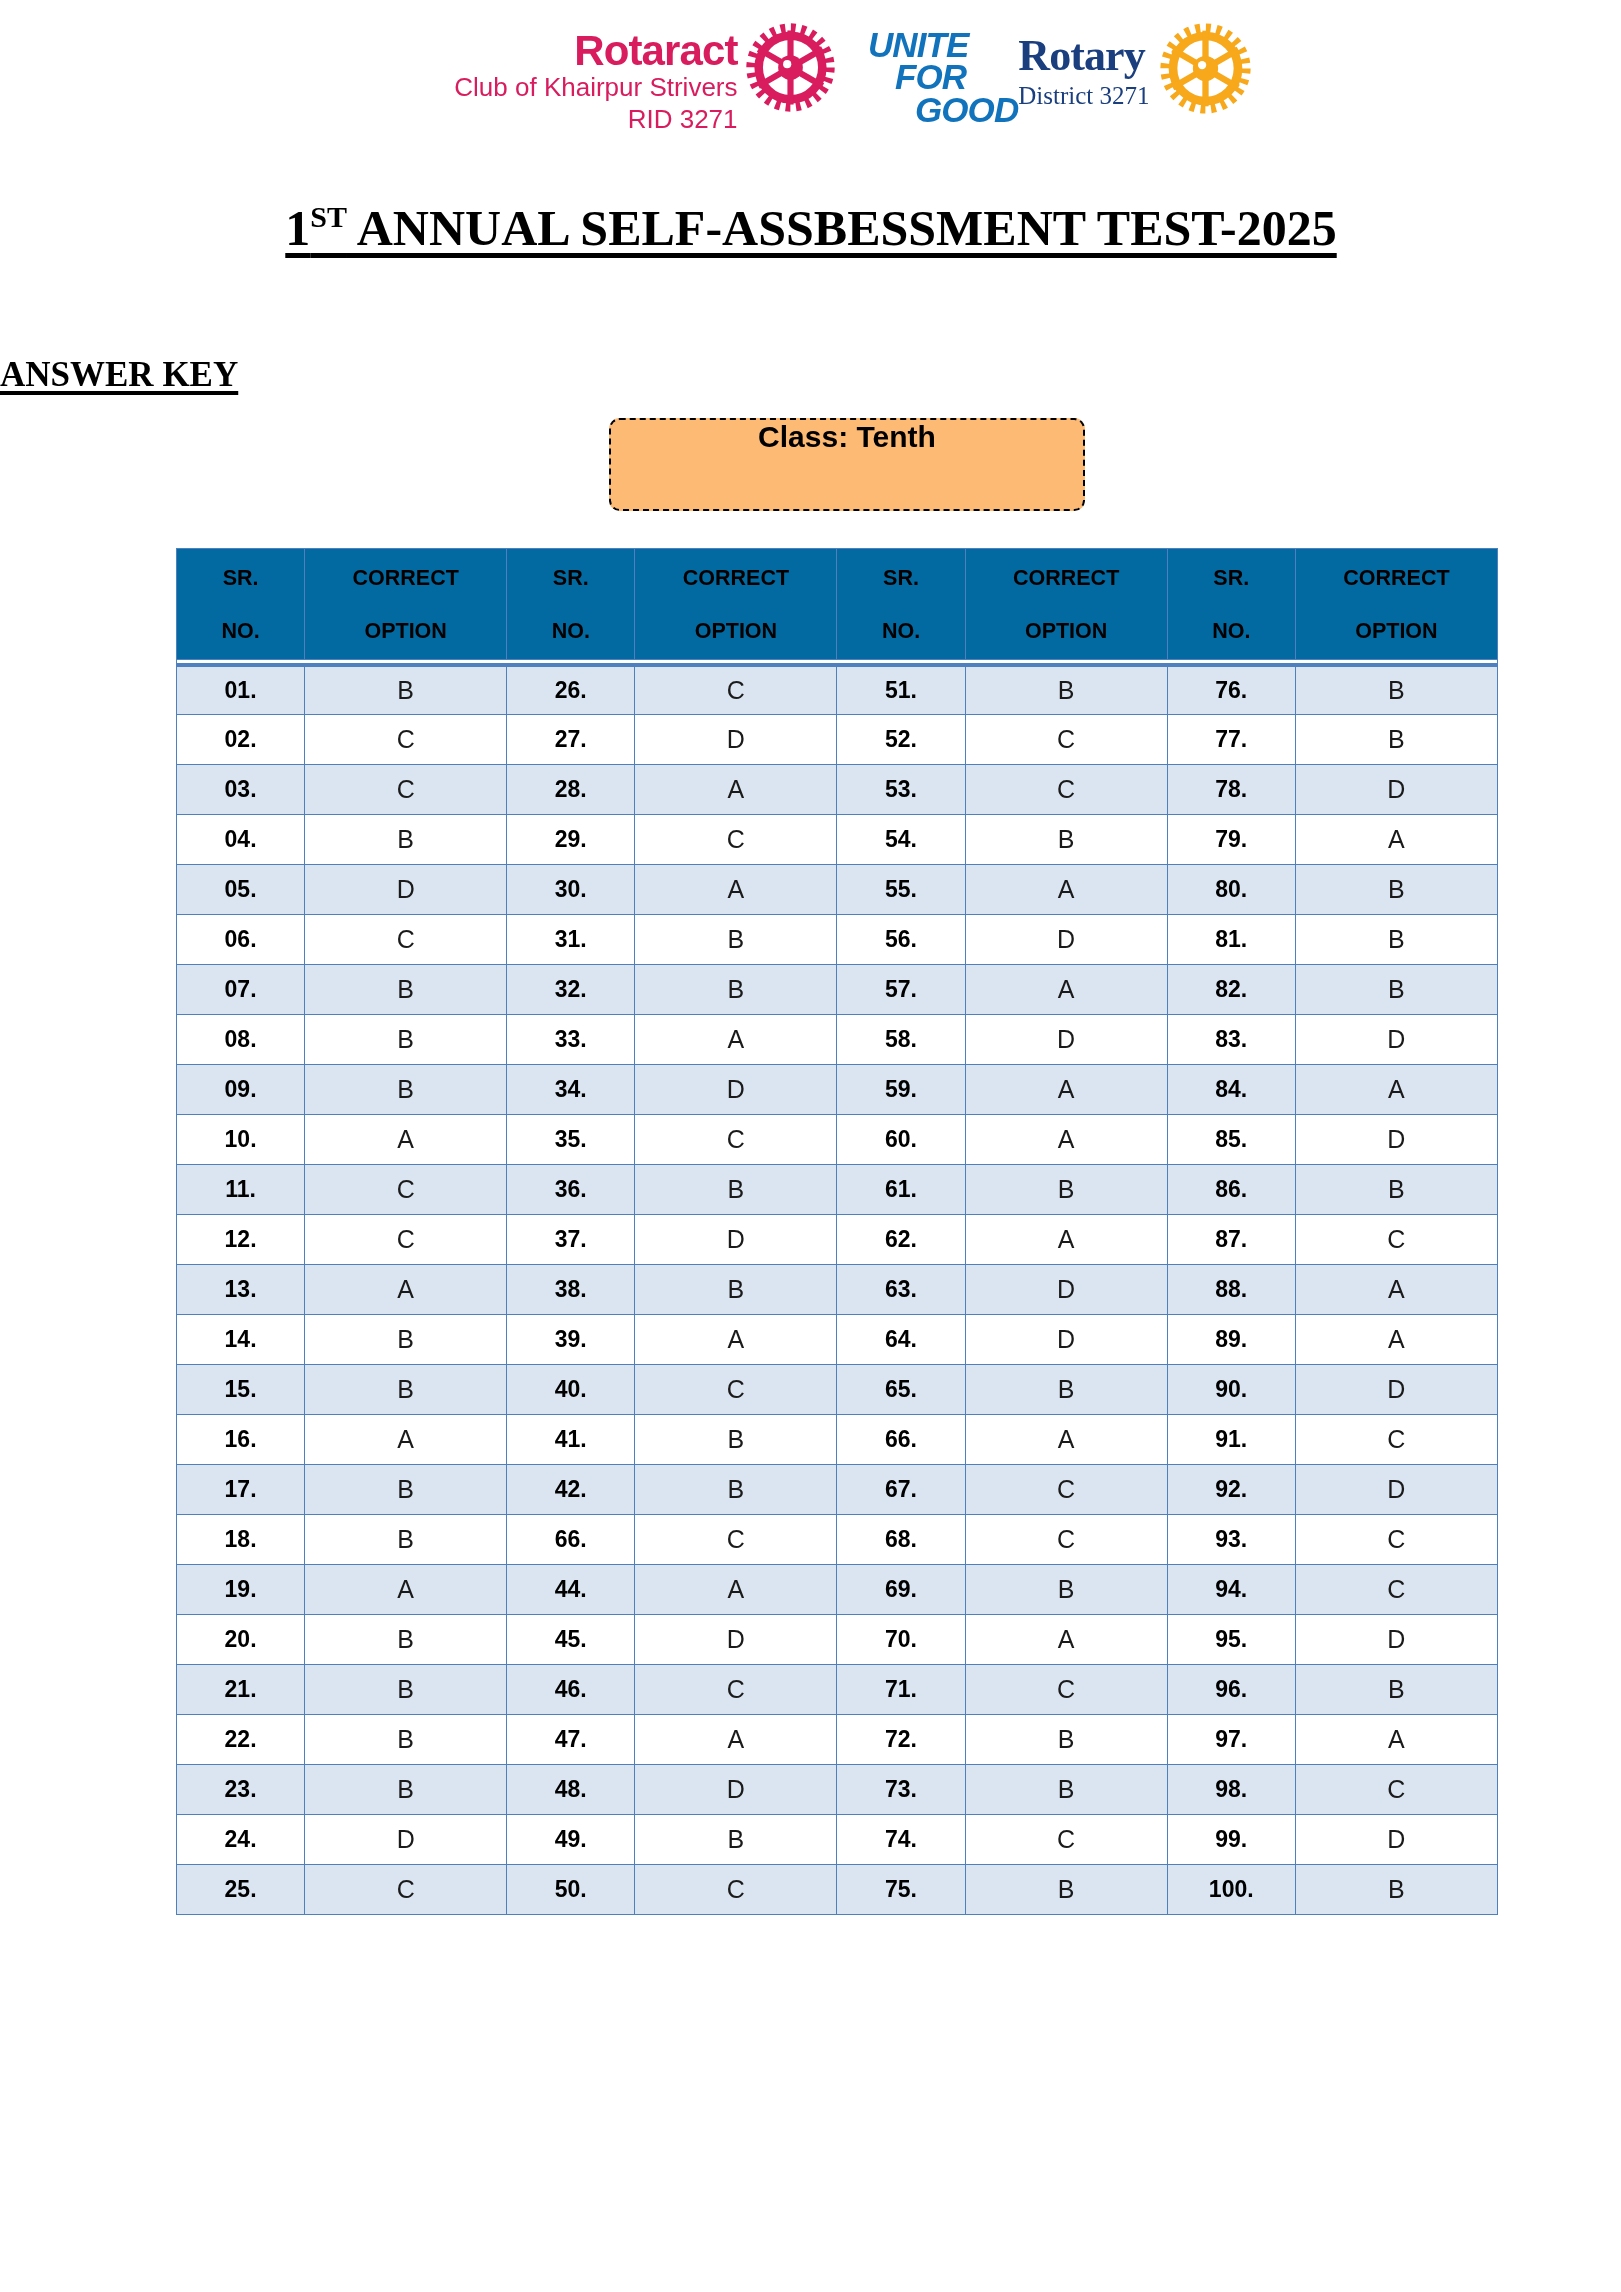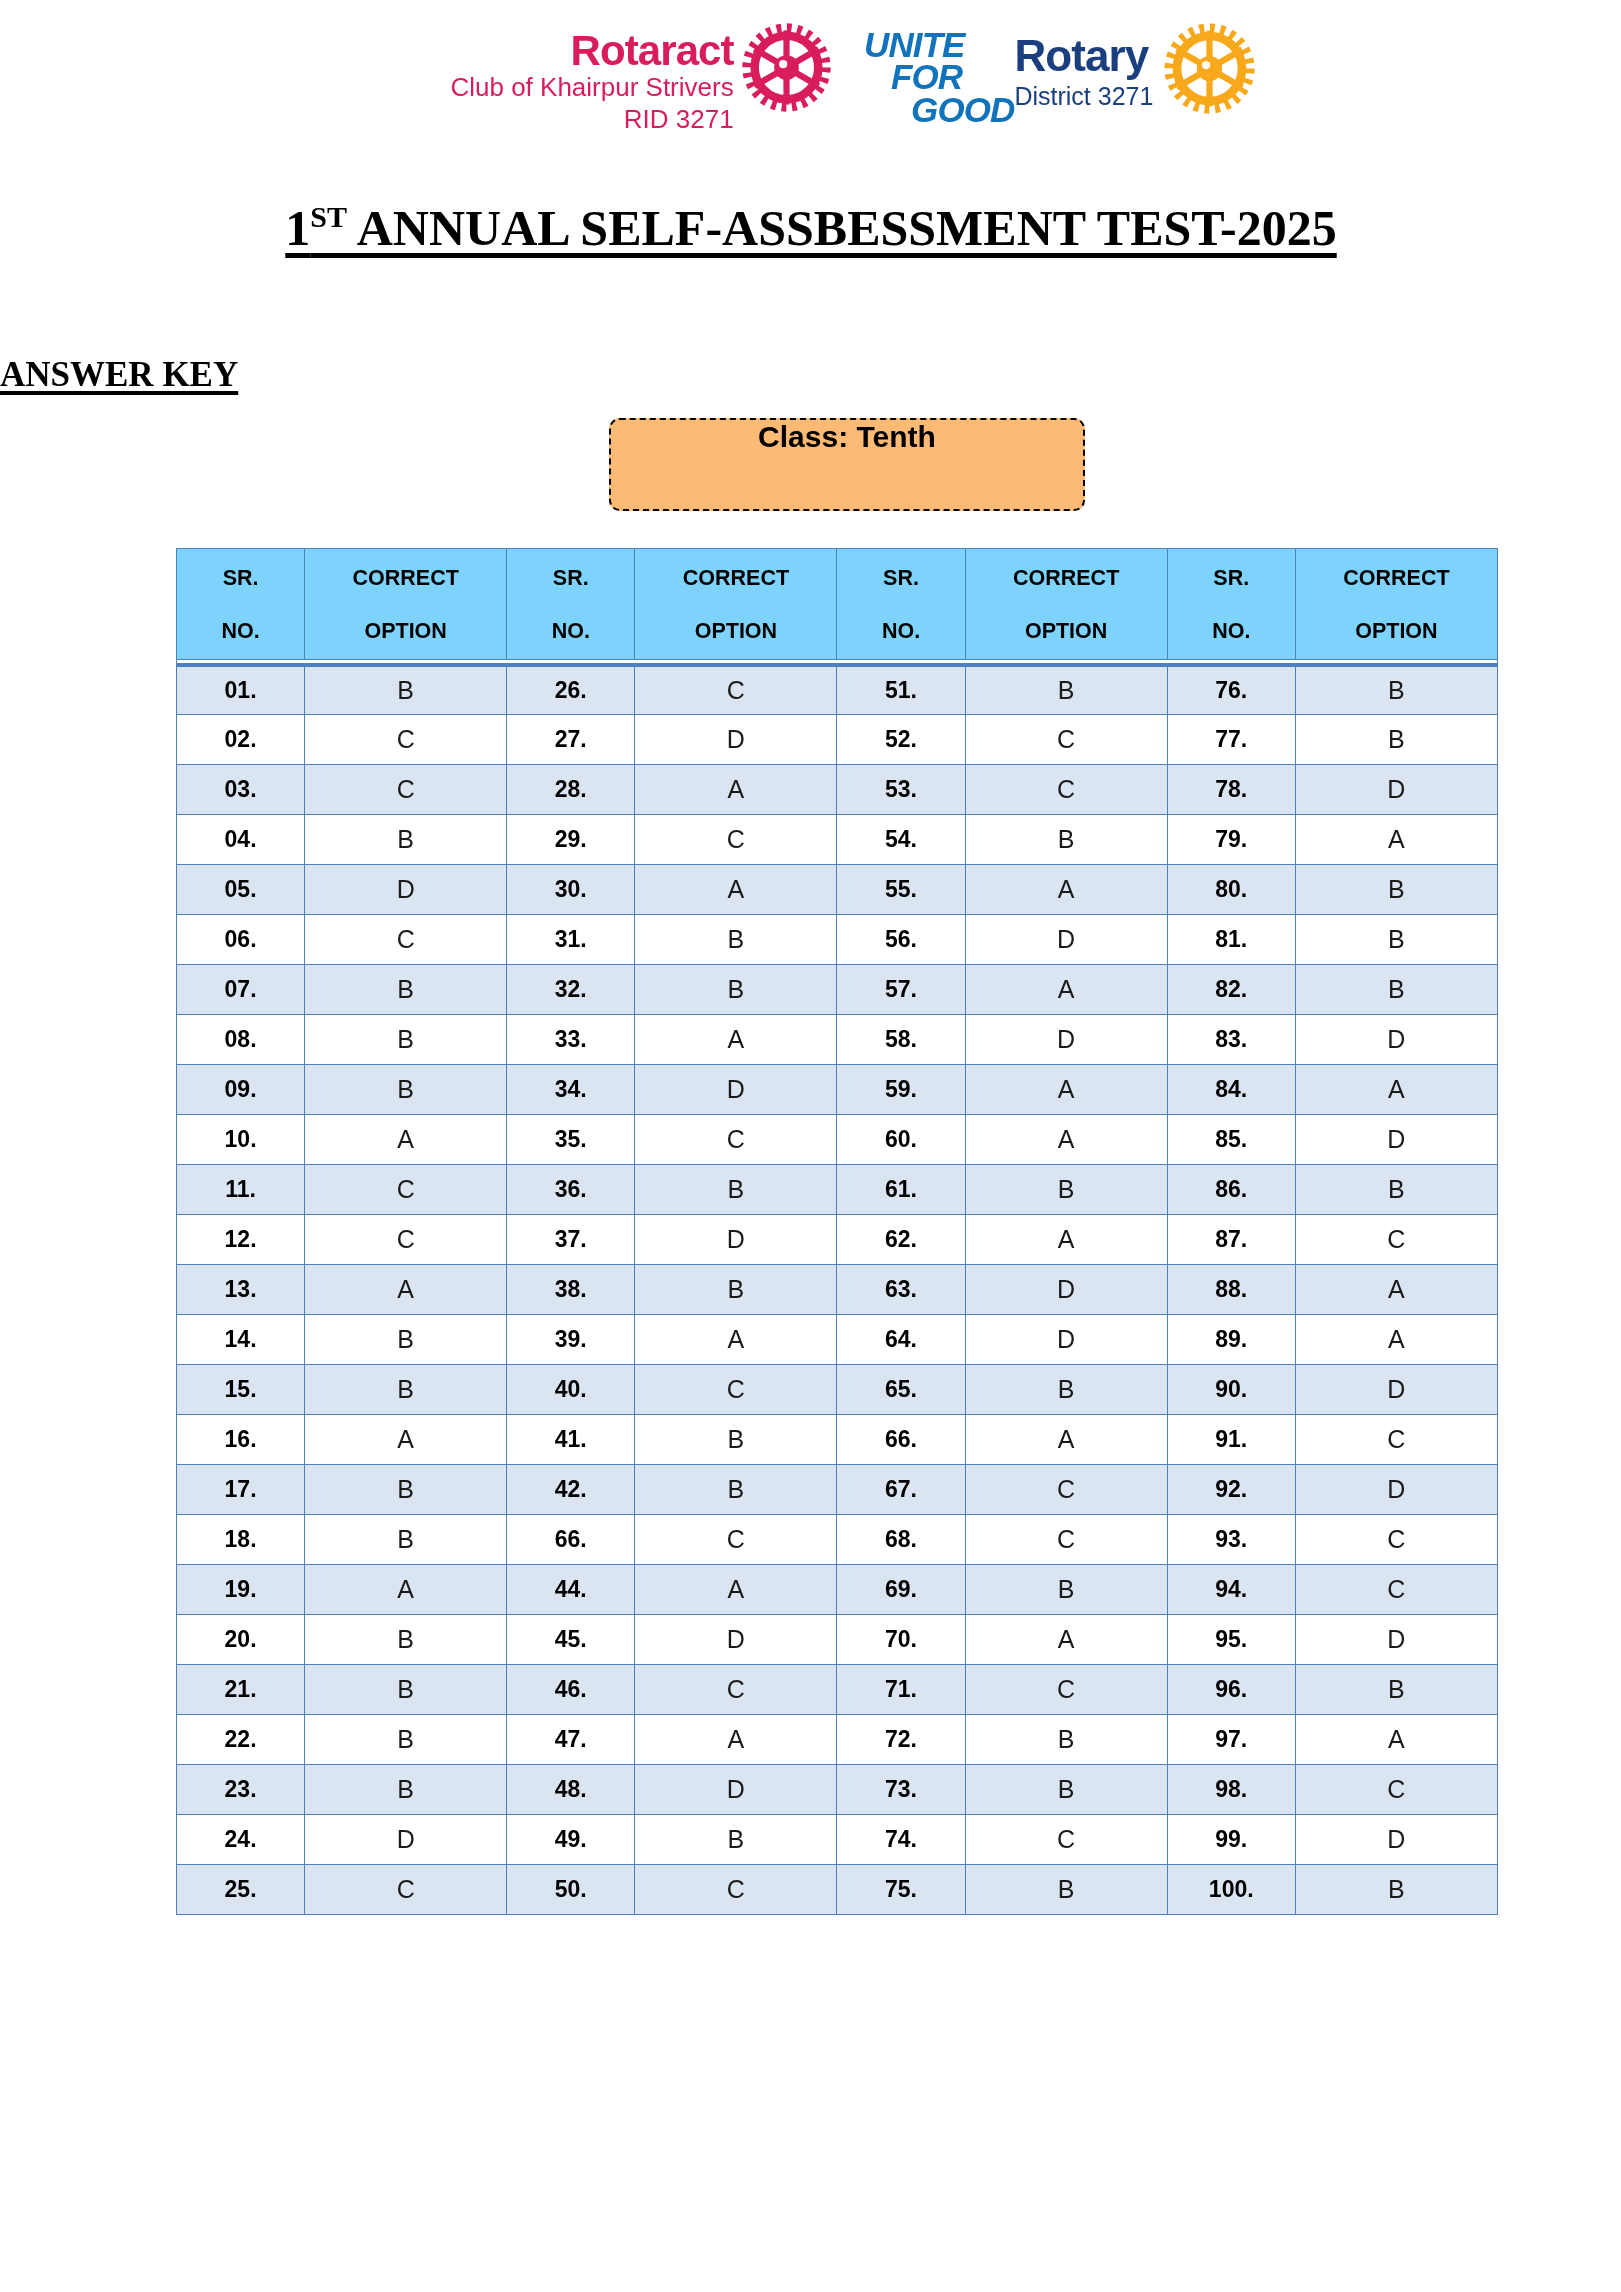--- a/index.html
+++ b/index.html
@@ -33,21 +33,21 @@
   .unite{
     color:var(--unite-blue);
     flex-direction:column;align-items:flex-start;
     font-style:italic;font-weight:bold;
     font-size:35px;line-height:0.93;letter-spacing:-0.9px;
     margin-left:30px;margin-top:9px;
   }
   .unite-l2{margin-left:27px;}
   .unite-l3{margin-left:47px;}
 
-  .rotary{color:var(--rotary-navy);}
+  .rotary{color:var(--rotary-navy);font-family:Liberation Serif, serif;}
   .rotary-text{text-align:left;margin-top:14.3px;}
   .rotary-name{font-size:44px;font-weight:bold;line-height:1.0;letter-spacing:-0.9px;}
   .rotary-sub{font-size:25px;margin-top:4.5px;}
   .rotary .wheel{margin-left:7.2px;color:var(--rotary-gold);}
 
   
   .title{
     margin:199px 0 0 0;padding:0;text-align:center;
     font-family:"Liberation Serif",serif;
     font-size:50px;font-weight:bold;color:#000;
@@ -76,21 +76,21 @@
   table.answers{
     position:absolute;top:548px;left:176px;
     width:1322px;border-collapse:collapse;table-layout:fixed;
     border:1.8px solid var(--table-border);
   }
   .answers th,.answers td{
     border:1.8px solid var(--table-border);
     text-align:center;vertical-align:middle;padding:0;
   }
   .answers thead th{
-    height:111px;background:#7dd3fc;vertical-align:top;
+    height:111px;background:#0369a1;vertical-align:top;
     font-size:21.5px;font-weight:bold;line-height:1.1;
     padding-top:18px;
   }
   .answers thead th .hl + .hl{margin-top:29px;}
   .answers tr.sep td{
     border-left:none;border-right:none;
     height:5.4px;background:#fff;padding:0;
     border-bottom:4.5px solid var(--table-border);
   }
   .answers tbody td{height:50px;font-size:25px;color:#1a1a1a;}

